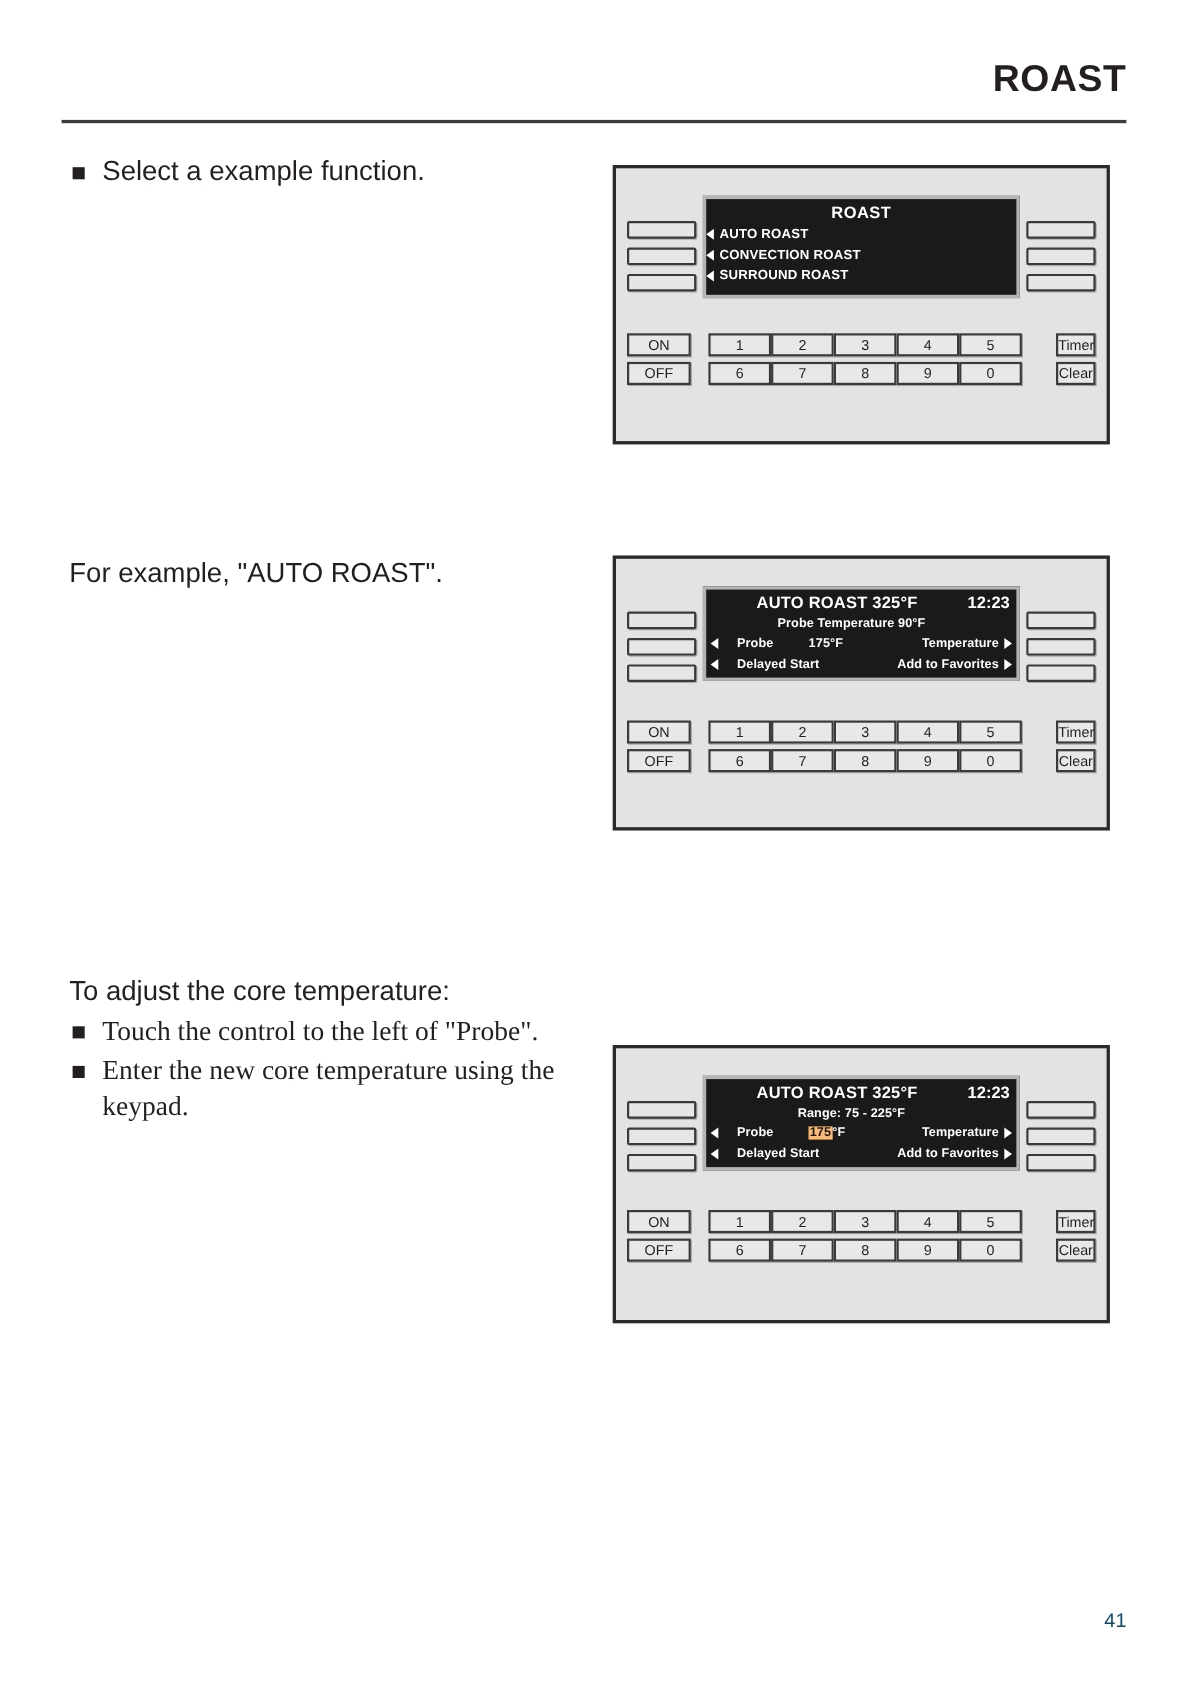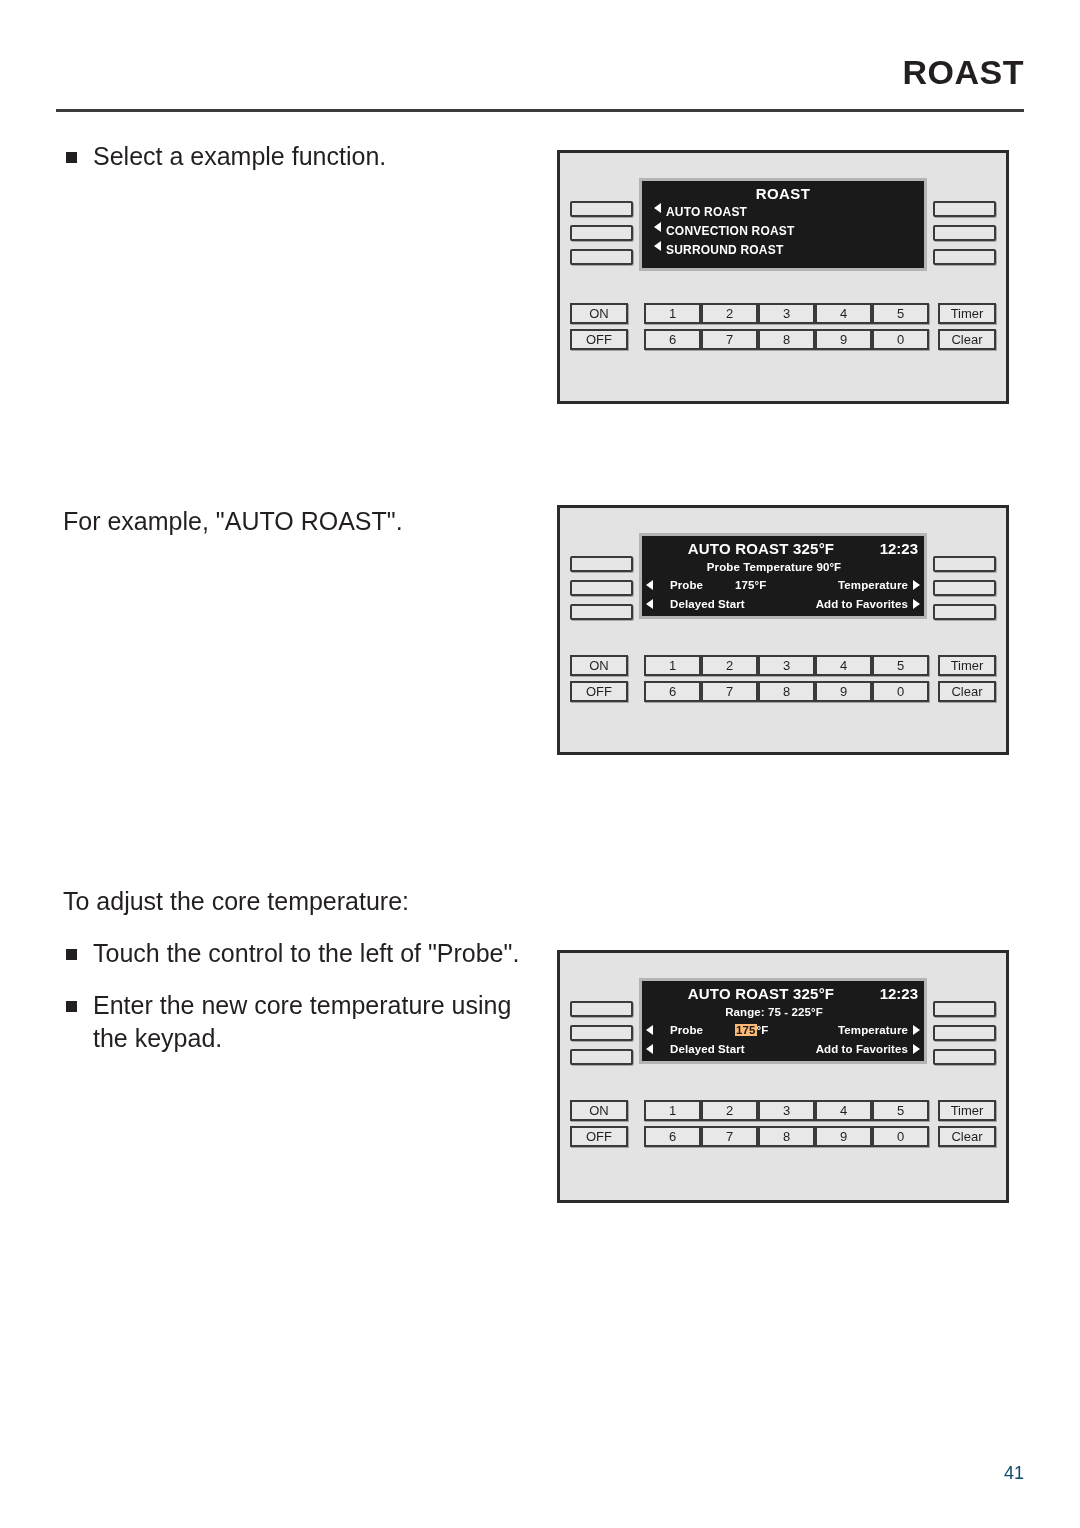--- a/index.html
+++ b/index.html
@@ -68,21 +68,21 @@
     top: 12px;
     width: 11px;
     height: 11px;
     background: #231f20;
   }
 
   .block-1 { top: 140px; }
   .block-2 { top: 505px; }
   .block-2 .para + .para { margin-top: 23px; }
   .block-3 { top: 885px; }
-  .block-3 .bullet-item { margin-top: 19px; }
+  .block-3 .bullet-item { margin-top: 3px; font-family: Liberation Serif, serif; }
 
   
   .panel {
     position: absolute;
     left: 557px;
     width: 452px;
     background: #e3e3e3;
     border: 3px solid #2b2b2b;
     box-sizing: border-box;
   }
@@ -128,23 +128,23 @@
     font-weight: bold;
     letter-spacing: 0.4px;
     margin-top: 3px;
     line-height: 19px;
   }
   .disp-row {
     font-size: 12px;
     font-weight: bold;
     line-height: 19px;
     letter-spacing: 0.2px;
-    padding-left: 12px;
+    padding-left: 0;
     display: flex;
-    align-items: flex-start;
+    align-items: center;
   }
   .tri-left {
     display: inline-block;
     width: 0; height: 0;
     border-top: 5.5px solid transparent;
     border-bottom: 5.5px solid transparent;
     border-right: 7px solid #ffffff;
     margin-right: 5px;
     flex: 0 0 auto;
   }
@@ -233,21 +233,21 @@
     font-size: 13px;
     line-height: 17px;
     text-align: center;
     color: #231f20;
     box-shadow: 1px 1px 0 rgba(120,120,120,0.6);
   }
   .key.r1 { top: 0; }
   .key.r2 { top: 26px; }
 
   .key-onoff { left: 0;  width: 58px; }
-  .key-fn    { right: 0; width: 58px; }
+  .key-fn    { right: 0; width: 36px; }
 
   .num { width: 57px; }
   .n-c1 { left: 74px; }
   .n-c2 { left: 131px; }
   .n-c3 { left: 188px; }
   .n-c4 { left: 245px; }
   .n-c5 { left: 302px; }
 
   
   .page-number {

